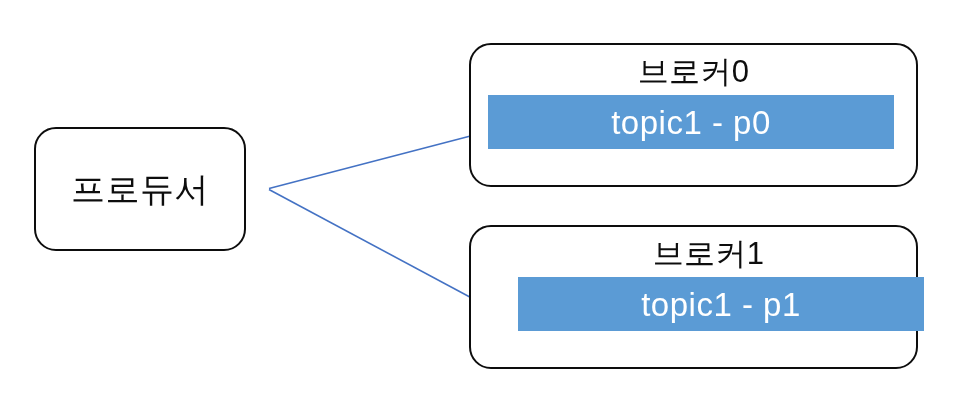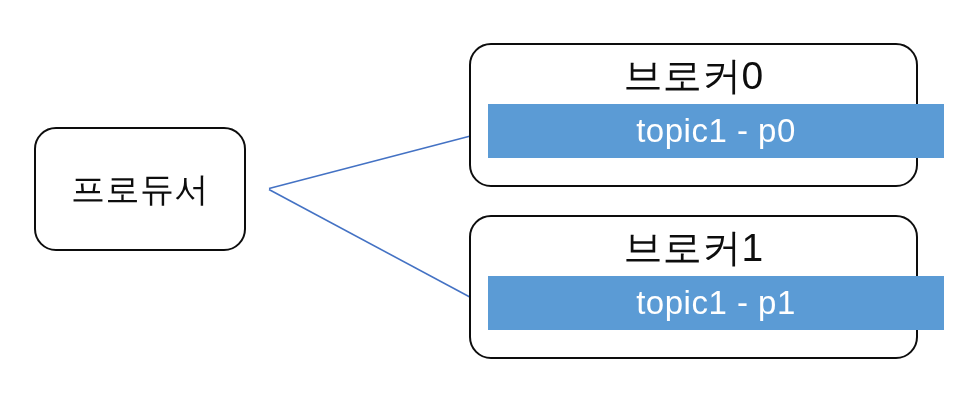--- a/index.html
+++ b/index.html
@@ -57,31 +57,31 @@
   .broker-box {
     left: 469px;
     width: 449px;
     height: 144px;
     display: flex;
     flex-direction: column;
     align-items: center;
     padding-top: 10px;
   }
   .broker-0 { top: 43px; }
-  .broker-1 { top: 215px; }
+  .broker-1 { top: 225px; padding-left: 30px; }
   .broker-title {
-    font-size: 39px;
+    font-size: 31px;
     line-height: 1.1;
     color: #0d0d0d;
     white-space: nowrap;
     margin-bottom: 6px;
     letter-spacing: 0.3px;
   }
   .partition-bar {
-    width: 456px;
+    width: 406px;
     height: 54px;
     background: #5b9bd5;
     display: flex;
     align-items: center;
     justify-content: center;
     margin-left: 16px;
     margin-right: 0;
     align-self: flex-start;
     margin-left: 17px;
   }

